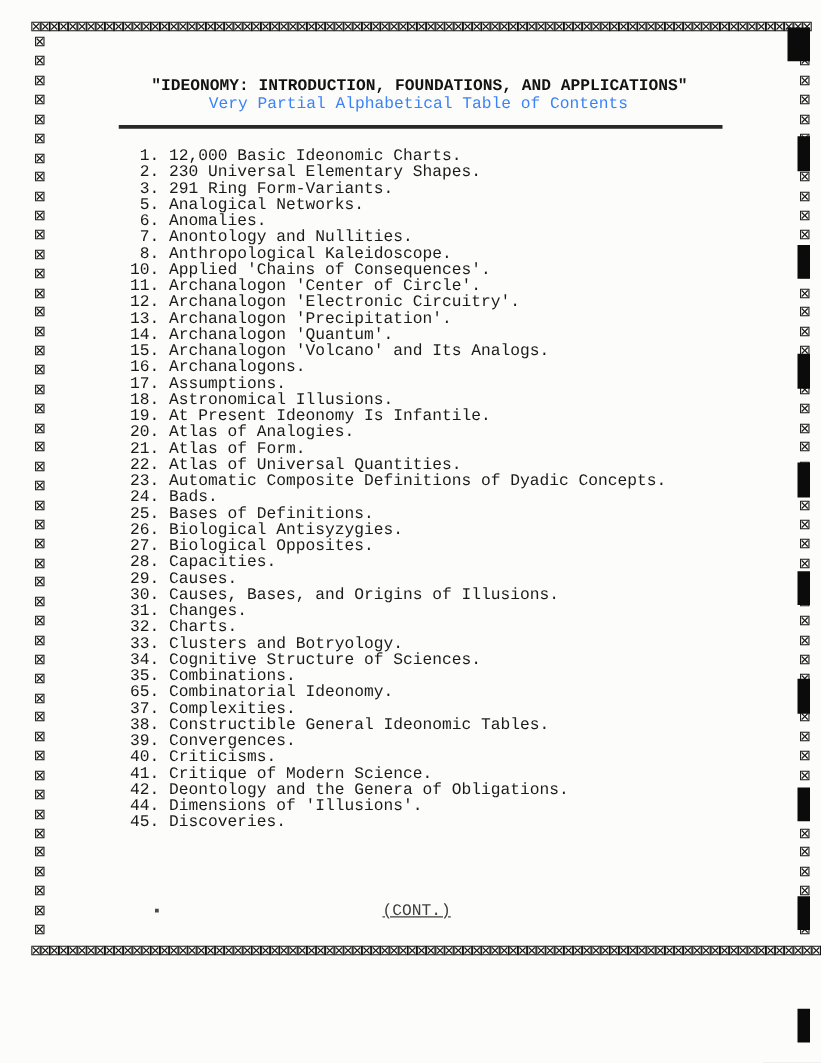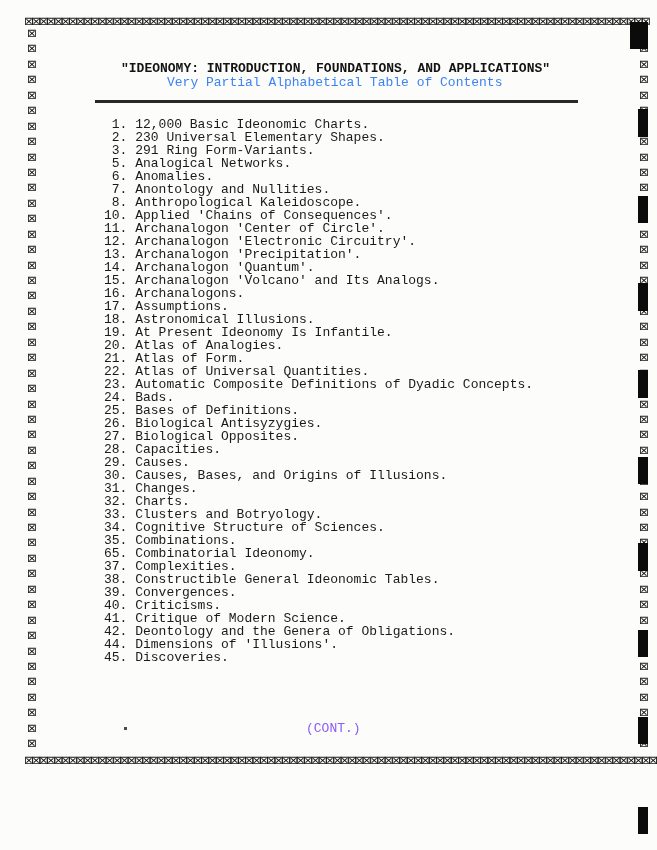--- a/index.html
+++ b/index.html
@@ -31,21 +31,21 @@
   .header-rule {
     position:absolute; left:95px; top:100px; width:483px; height:3px;
     background:#282828;
   }
   .toc { position:absolute; left:70px; top:118px;margin-left:34px; }
   .toc-row { height:13px; line-height:13px; font-size:13px; white-space:pre; }
   .toc-num { display:inline-block; width:23.4px; text-align:right; }
   .toc-text { margin-left:7.8px; }
   .cont-note {
     position:absolute; left:306px; top:722px;
-    font-size:13px; line-height:14px; white-space:pre; color:#8b5cf6;
+    font-size:13px; line-height:14px; white-space:pre; color:#404040;text-decoration:underline;
   }
   .mark { position:absolute; background:#0b0b0b; }
   .speck { position:absolute; background:#4a4a4a; }
 </style>
 </head>
 <body>
 
 <div class="page">
 
   <div class="border-row" style="left:24px; top:12px;" id="border-top"><span class="bcell">⊠</span><span class="bcell">⊠</span><span class="bcell">⊠</span><span class="bcell">⊠</span><span class="bcell">⊠</span><span class="bcell">⊠</span><span class="bcell">⊠</span><span class="bcell">⊠</span><span class="bcell">⊠</span><span class="bcell">⊠</span><span class="bcell">⊠</span><span class="bcell">⊠</span><span class="bcell">⊠</span><span class="bcell">⊠</span><span class="bcell">⊠</span><span class="bcell">⊠</span><span class="bcell">⊠</span><span class="bcell">⊠</span><span class="bcell">⊠</span><span class="bcell">⊠</span><span class="bcell">⊠</span><span class="bcell">⊠</span><span class="bcell">⊠</span><span class="bcell">⊠</span><span class="bcell">⊠</span><span class="bcell">⊠</span><span class="bcell">⊠</span><span class="bcell">⊠</span><span class="bcell">⊠</span><span class="bcell">⊠</span><span class="bcell">⊠</span><span class="bcell">⊠</span><span class="bcell">⊠</span><span class="bcell">⊠</span><span class="bcell">⊠</span><span class="bcell">⊠</span><span class="bcell">⊠</span><span class="bcell">⊠</span><span class="bcell">⊠</span><span class="bcell">⊠</span><span class="bcell">⊠</span><span class="bcell">⊠</span><span class="bcell">⊠</span><span class="bcell">⊠</span><span class="bcell">⊠</span><span class="bcell">⊠</span><span class="bcell">⊠</span><span class="bcell">⊠</span><span class="bcell">⊠</span><span class="bcell">⊠</span><span class="bcell">⊠</span><span class="bcell">⊠</span><span class="bcell">⊠</span><span class="bcell">⊠</span><span class="bcell">⊠</span><span class="bcell">⊠</span><span class="bcell">⊠</span><span class="bcell">⊠</span><span class="bcell">⊠</span><span class="bcell">⊠</span><span class="bcell">⊠</span><span class="bcell">⊠</span><span class="bcell">⊠</span><span class="bcell">⊠</span><span class="bcell">⊠</span><span class="bcell">⊠</span><span class="bcell">⊠</span><span class="bcell">⊠</span><span class="bcell">⊠</span><span class="bcell">⊠</span><span class="bcell">⊠</span><span class="bcell">⊠</span><span class="bcell">⊠</span><span class="bcell">⊠</span><span class="bcell">⊠</span><span class="bcell">⊠</span><span class="bcell">⊠</span><span class="bcell">⊠</span><span class="bcell">⊠</span><span class="bcell">⊠</span><span class="bcell">⊠</span><span class="bcell">⊠</span><span class="bcell">⊠</span><span class="bcell">⊠</span><span class="bcell">⊠</span></div>

